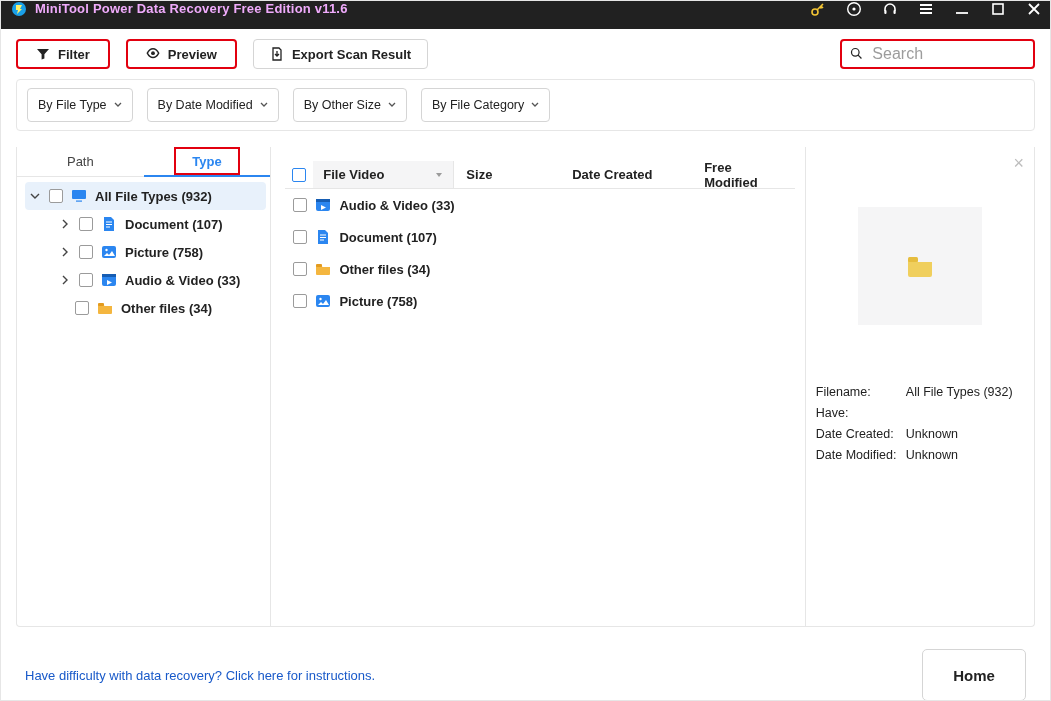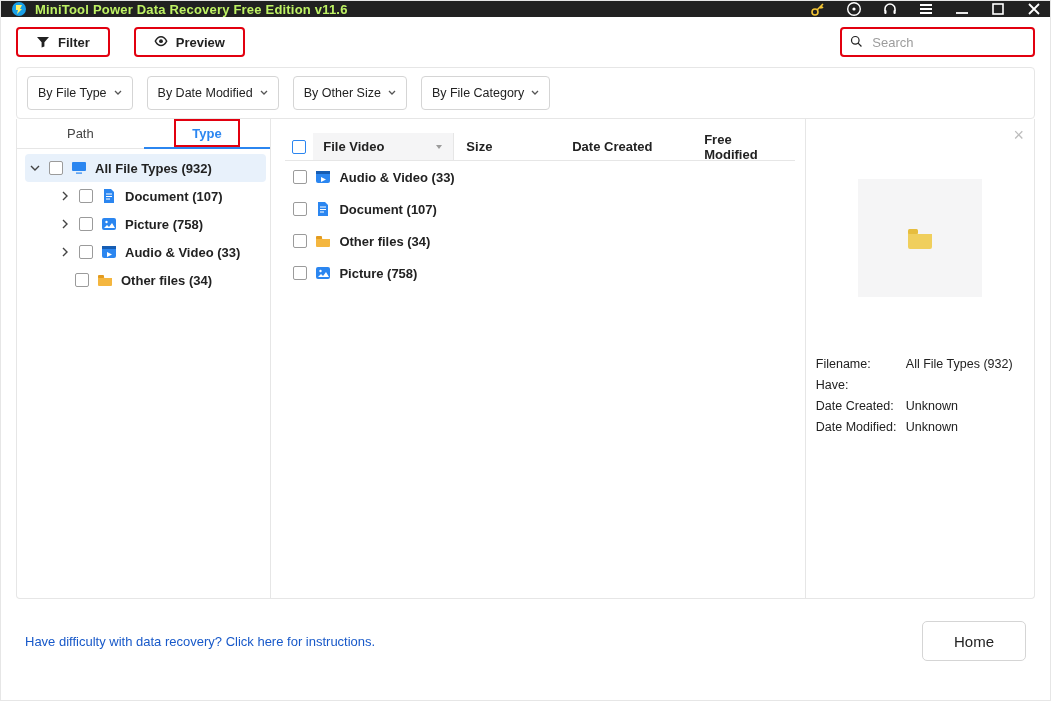--- a/index.html
+++ b/index.html
@@ -10,43 +10,43 @@
   --link:#1859c9;
   --muted:#7a7a7a;
   --pill-border:#d5d5d5;
   --highlight:#e2000f;
 }
 *{box-sizing:border-box}
 body{margin:0;background:#fff;font-family:"Segoe UI",Arial,sans-serif;font-size:13px;color:#222;width:1051px;height:701px;border:1px solid var(--border)}
 svg{display:block}
 
 
-.titlebar{height:16px;background:var(--dark);color:#bef264;display:flex;align-items:flex-end;padding:0 8px 0 10px}
+.titlebar{height:28px;background:var(--dark);color:#f0abfc;display:flex;align-items:flex-start;padding:0 8px 0 10px}
 .titlebar .logo{width:16px;height:16px;margin-right:8px;display:flex;align-items:center;justify-content:center}
 .titlebar .title{font-weight:600;letter-spacing:.2px}
 .titlebar .tb-right{margin-left:auto;display:flex;align-items:center;gap:20px}
 .tb-btn{width:16px;height:16px;display:flex;align-items:center;justify-content:center}
 
 
 .outer{padding:10px 10px 10px}
-.toolbar{display:flex;align-items:center;gap:24px;padding:0 5px 10px}
+.toolbar{display:flex;align-items:center;gap:16px;padding:0 5px 10px}
 .hi-btn{height:30px;display:flex;align-items:center;gap:8px;border:2px solid var(--highlight);border-radius:4px;padding:0 18px;font-weight:600;cursor:pointer}
 .plain-btn{height:30px;display:flex;align-items:center;gap:8px;border:1px solid var(--pill-border);border-radius:4px;padding:0 16px;font-weight:600;cursor:pointer}
 .search-wrap{margin-left:auto;height:30px;width:195px;border:2px solid var(--highlight);border-radius:4px;display:flex;align-items:center;padding:0 8px;gap:8px}
-.search-wrap input{border:none;outline:none;width:100%;font-size:13px;color:#555}
+.search-wrap input{border:none;outline:none;width:100%;font-size:16px;color:#555}
 .search-wrap input::placeholder{color:#9c9c9c}
 .ico{width:14px;height:14px}
 
 
 .filters{display:flex;align-items:center;gap:14px;border:1px solid var(--border);border-radius:4px;padding:8px 10px;margin:0 5px}
 .pill{height:14px;display:flex;align-items:center;gap:7px;border:1px solid var(--pill-border);border-radius:4px;padding:16px 10px;font-size:12.5px;cursor:pointer}
 .caret{width:8px;height:8px}
 
 
-.main{display:flex;margin:0 5px;border:1px solid var(--border);border-top:none;border-radius:0 0 4px 4px;height:480px}
+.main{display:flex;margin:16px 5px;border:1px solid var(--border);border-top:none;border-radius:0 0 4px 4px;height:480px}
 
 
 .left{width:259px;border-right:1px solid var(--border)}
 .tabs{height:30px;display:flex}
 .tab{flex:1;display:flex;align-items:center;justify-content:center;font-size:13px;color:#444;border-bottom:1px solid var(--border);cursor:pointer}
 .tab .wrap{height:100%;display:flex;align-items:center;padding:0 16px}
 .tab.active .wrap{border:2px solid var(--highlight);color:var(--blue);font-weight:600}
 .tab.active{border-bottom:2px solid var(--blue)}
 .tree{padding:5px 4px 5px 8px}
 .node{display:flex;align-items:center;height:28px;gap:8px;padding-left:4px;border-radius:4px;cursor:pointer}
@@ -81,21 +81,21 @@
 .meta-row{display:flex;margin-bottom:7px}
 .meta-row .k{width:90px}
 
 
 .footer{display:flex;align-items:center;height:64px;padding:0 14px;margin-top:10px}
 .fleft{display:flex;flex-direction:column;gap:4px}
 .status b{font-weight:700}
 .status{font-size:13px}
 .help-link{color:var(--link);font-size:13px;cursor:pointer}
 .fbtns{margin-left:auto;display:flex;gap:14px}
-.big-btn{width:104px;height:40px;border:1px solid var(--pill-border);border-radius:5px;display:flex;align-items:center;justify-content:center;font-weight:400;font-size:15px;cursor:pointer}
+.big-btn{width:104px;height:52px;border:1px solid var(--pill-border);border-radius:5px;display:flex;align-items:center;justify-content:center;font-weight:700;font-size:15px;cursor:pointer}
 .big-btn.disabled{color:#bdbdbd;border-color:#e2e2e2}
 </style>
 </head>
 <body>
 
 <div class="titlebar">
   <span class="logo">
     <svg viewBox="0 0 16 16">
         <circle cx="8" cy="8" r="7" fill="#1aa0e8"></circle>
         <path d="M5 4 h6 l-2 4 h2 l-5 5 l1-4 h-2z" fill="#fff36b"></path>
@@ -157,20 +157,29 @@
       <span>Filter</span>
     </div>
     <div class="hi-btn">
       <span class="ico">
           <svg viewBox="0 0 16 14">
             <path d="M8 2 C4 2 1.5 7 1.5 7 s2.5 5 6.5 5 s6.5-5 6.5-5 S12 2 8 2z" fill="none" stroke="#222" stroke-width="1.6"></path>
             <circle cx="8" cy="7" r="2.2" fill="#222"></circle>
           </svg>
         </span>
       <span>Preview</span>
+    </div>
+    <div class="plain-btn">
+      <span class="ico">
+          <svg viewBox="0 0 14 14">
+            <path d="M3 1 h6 l2 2 v10 h-8 z" fill="none" stroke="#222" stroke-width="1.3"></path>
+            <path d="M7 4 v5 M5 7 l2 2 l2-2" fill="none" stroke="#222" stroke-width="1.3"></path>
+          </svg>
+        </span>
+      <span>Export Scan Result</span>
     </div>
     <div class="search-wrap">
       <span class="ico">
           <svg viewBox="0 0 14 14">
             <circle cx="6" cy="6" r="4.3" fill="none" stroke="#222" stroke-width="1.4"></circle>
             <path d="M9.2 9.2 L13 13" stroke="#222" stroke-width="1.4"></path>
           </svg>
         </span>
       <input placeholder="Search" style="">
     </div>

